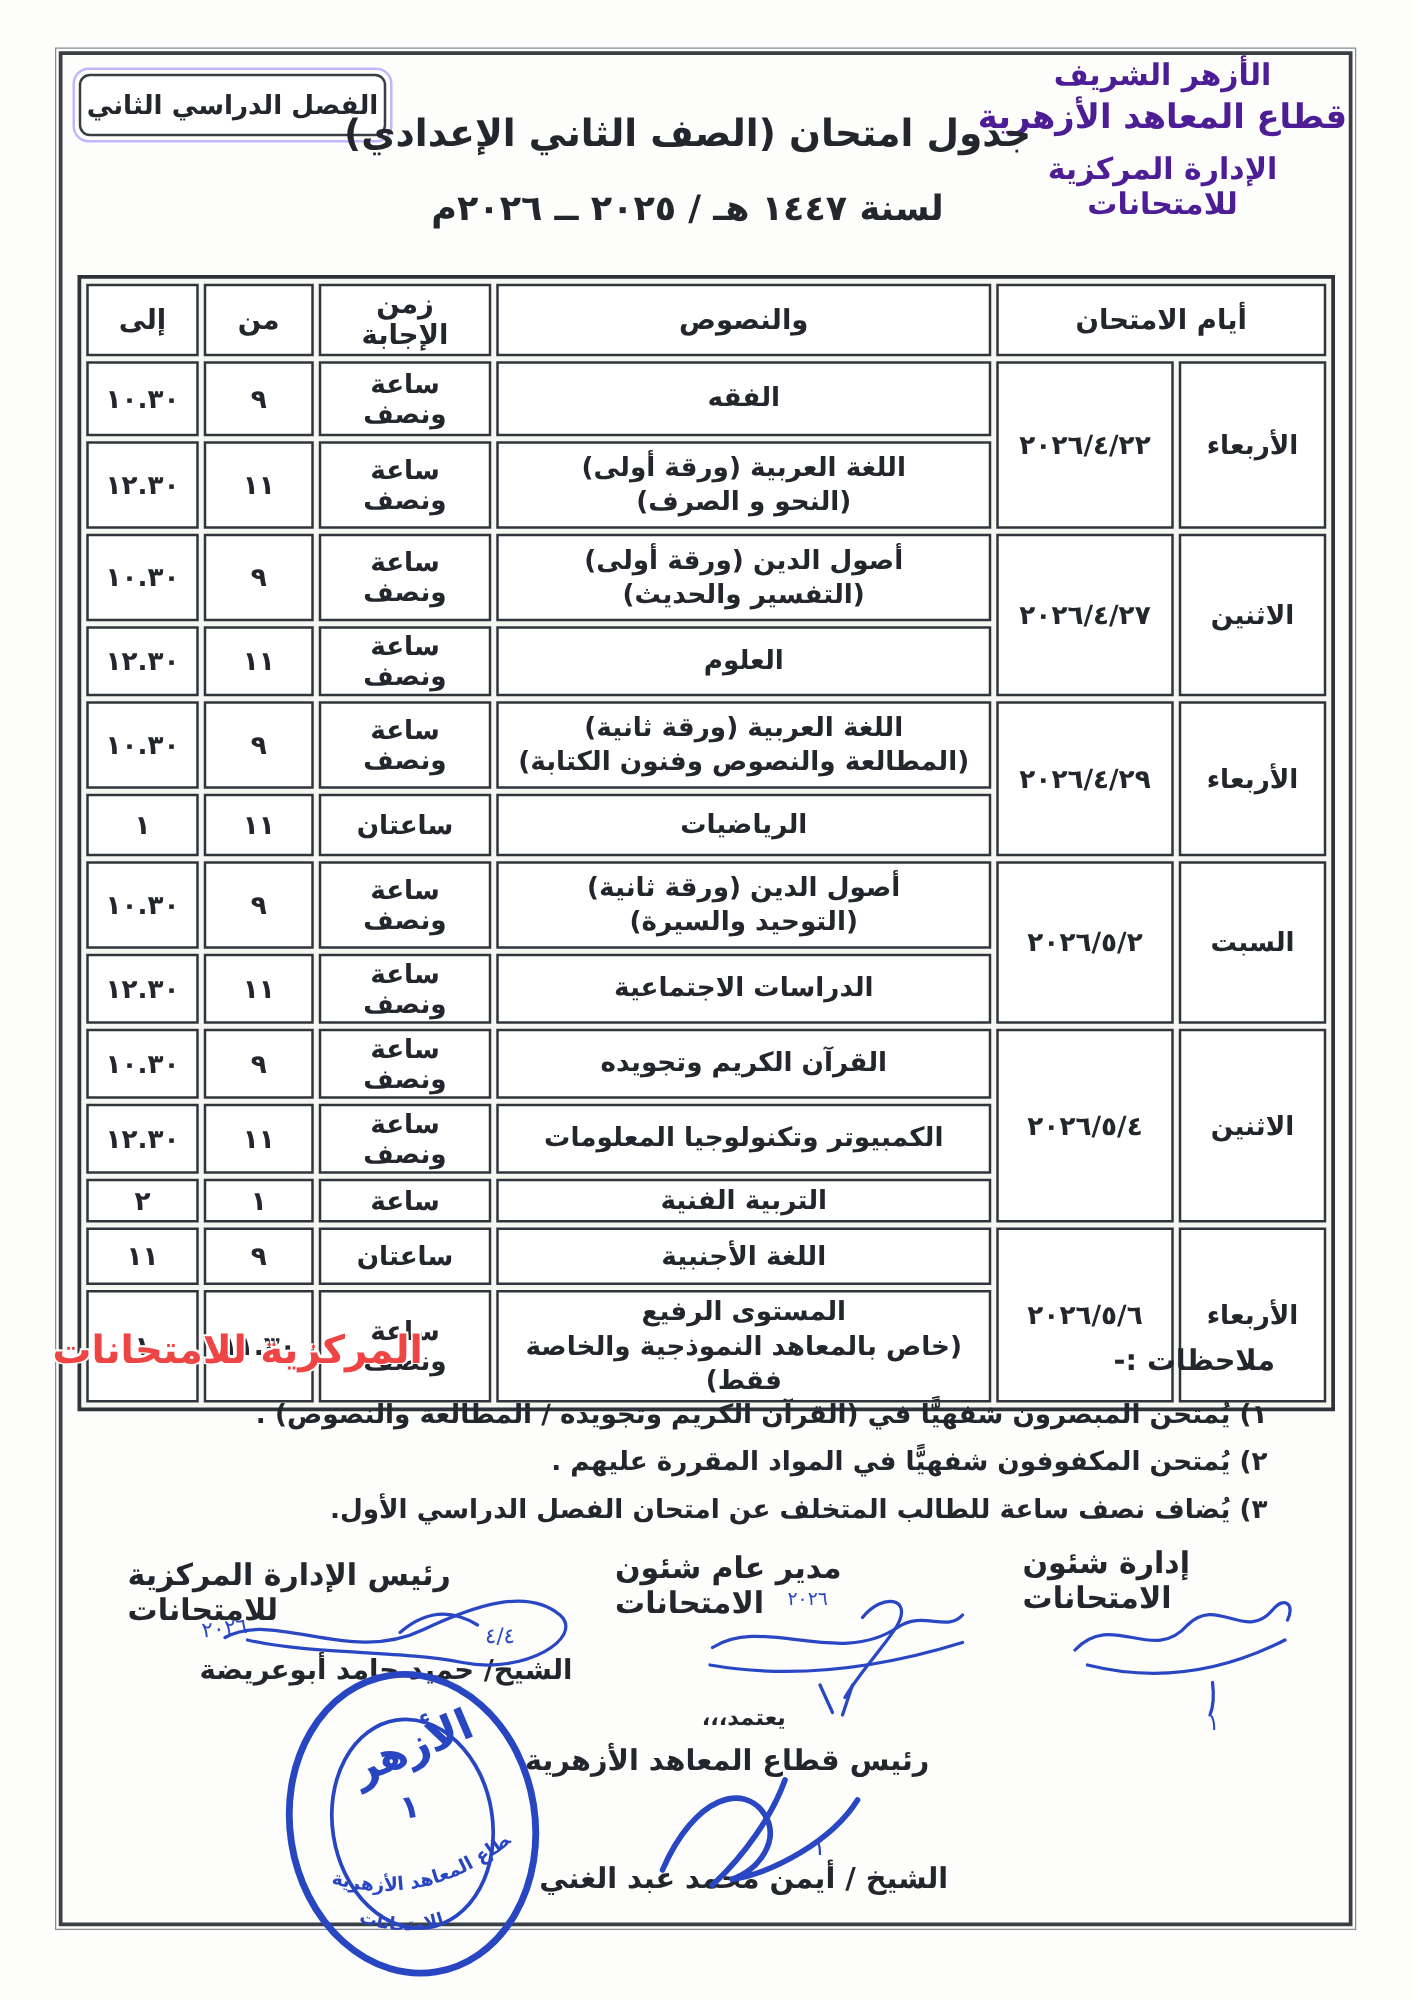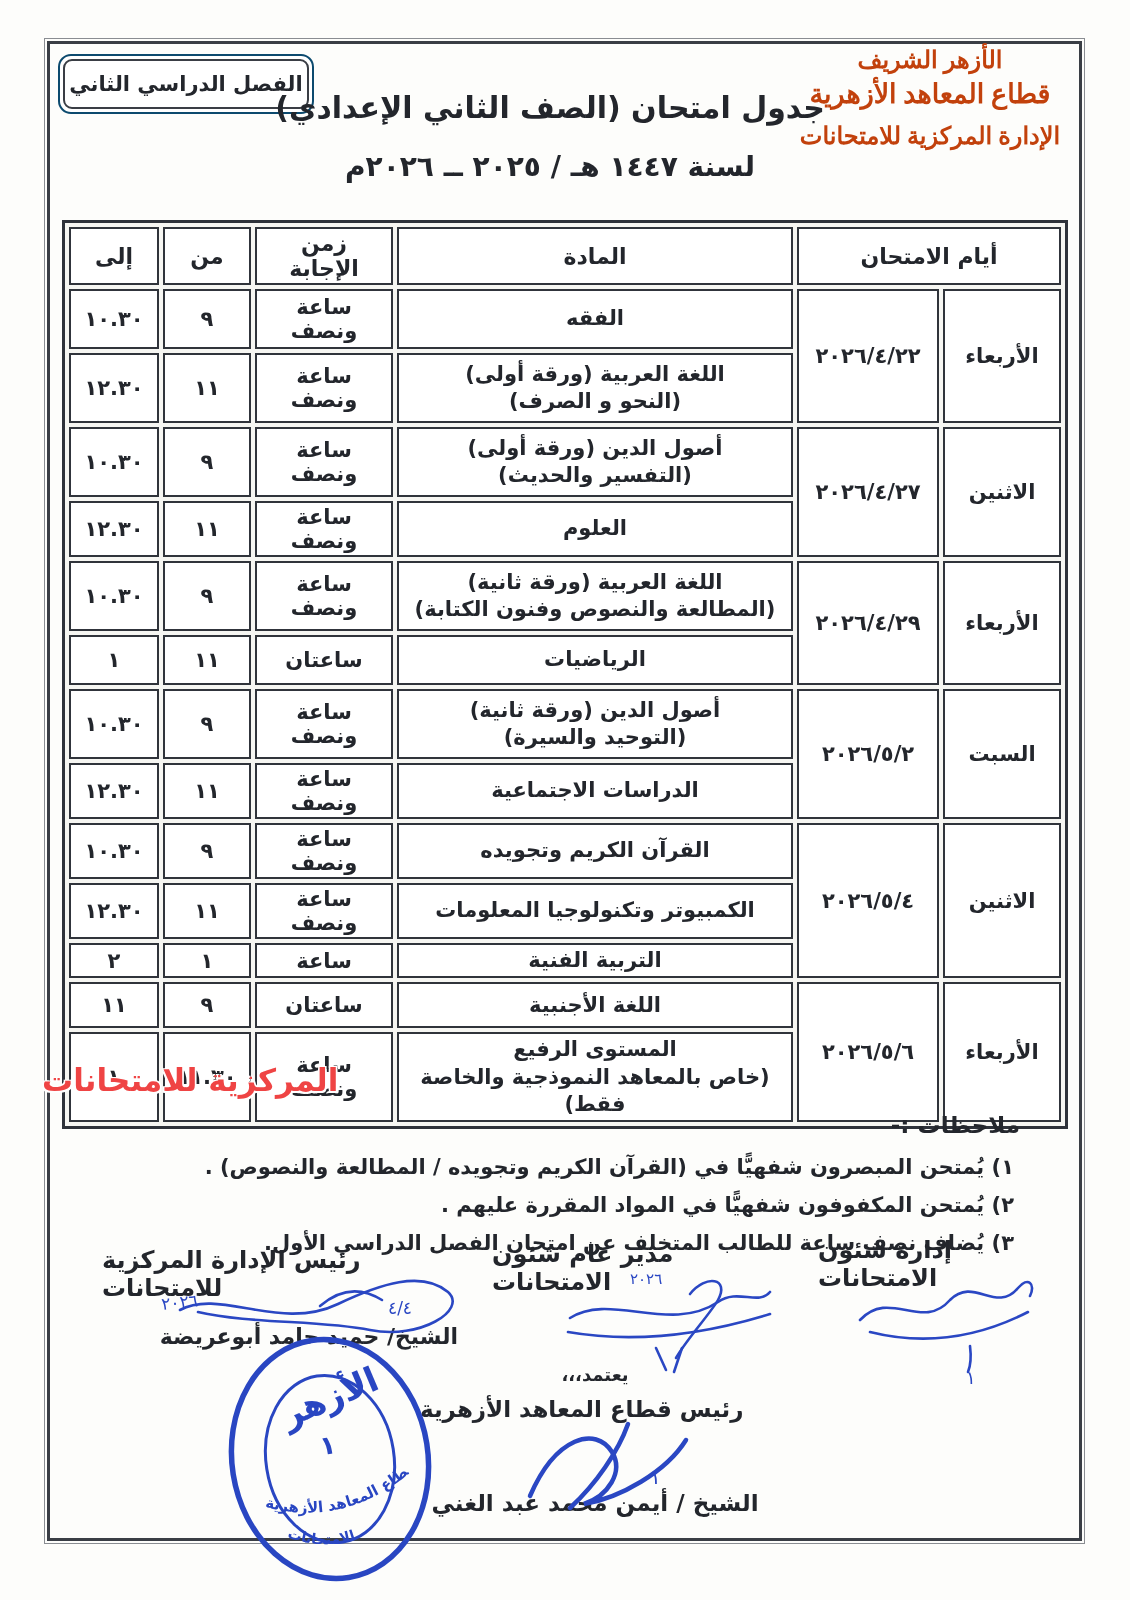--- a/index.html
+++ b/index.html
@@ -6,26 +6,26 @@
   body { background:#ffffff; font-family:"DejaVu Sans", sans-serif; }
   .page { position:relative; width:1130px; height:1600px; background:#fdfdfb; overflow:hidden; color:#23262c; }
 
   
   .border-frame { position:absolute; left:44px; top:38px; width:1041px; height:1506px;
     border:1px solid #8a8d92; pointer-events:none; }
   .border-frame::before { content:""; position:absolute; inset:2px; border:3px solid #3a3e45; }
 
   
   .semester-box { position:absolute; left:58px; top:54px; width:256px; height:60px;
-    border:2px solid #0c4a6e; border-radius:13px; display:flex; align-items:center; justify-content:center; background:#fff; }
+    border:2px solid #c4b5fd; border-radius:13px; display:flex; align-items:center; justify-content:center; background:#fff; }
   .semester-box::after { content:""; position:absolute; inset:3px; border:2px solid #3a3e45; border-radius:9px; }
   .semester-box span { font-size:21px; font-weight:bold; direction:rtl; }
 
   
-  .org-block { position:absolute; left:780px; top:46px; width:300px; text-align:center; direction:rtl; color:#c2410c;font-family:Liberation Serif, serif; }
+  .org-block { position:absolute; left:780px; top:46px; width:300px; text-align:center; direction:rtl; color:#4c1d95; }
   .org-block .l1 { font-size:24px; font-weight:bold; letter-spacing:1px; }
   .org-block .l2 { font-size:27px; font-weight:bold; margin-top:4px; }
   .org-block .l3 { font-size:24px; font-weight:bold; margin-top:12px; }
 
   .doc-title { position:absolute; left:250px; top:90px; width:600px; text-align:center;
     font-size:30px; font-weight:bold; direction:rtl; }
   .doc-subtitle { position:absolute; left:250px; top:150px; width:600px; text-align:center;
     font-size:28px; font-weight:bold; direction:rtl; }
 
   
@@ -36,21 +36,21 @@
     text-align:center; vertical-align:middle; font-weight:bold; padding:2px 6px; }
   th { font-size:22px; }
   td { font-size:21px; }
   td .sline { line-height:1.3; }
   tr.h34 td{height:34px} tr.h42 td{height:42px} tr.h46 td{height:46px}
   tr.h50 td{height:50px} tr.h52 td{height:52px} tr.h58 th,tr.h58 td{height:58px}
   tr.h60 td{height:60px} tr.h66 td{height:66px} tr.h70 td{height:70px}
 
   
   .notes { position:absolute; left:95px; top:1076px; width:925px; direction:rtl; text-align:right; }
-  .notes .heading { font-size:23px; font-weight:bold; margin-bottom:10px;margin-top:36px; }
+  .notes .heading { font-size:23px; font-weight:bold; margin-bottom:10px; }
   .notes .item { font-size:21px; font-weight:bold; line-height:38px; padding-right:6px; }
 
   
   .watermark { position:absolute; left:42px; top:1062px; z-index:6; font-size:31px; font-weight:900;
     direction:rtl; color:#ef4444; letter-spacing:0.5px;
     text-shadow:1.5px 1.5px 0 #fff, -1.5px -1.5px 0 #fff, 1.5px -1.5px 0 #fff, -1.5px 1.5px 0 #fff; }
 
   
   .sig-label { position:absolute; direction:rtl; text-align:left; font-weight:bold; font-size:24px; }
   .sig-dept   { left:818px; top:1236px; width:236px; }
@@ -94,21 +94,21 @@
       <col style="width:118px">
         <col style="width:142px">
         <col style="width:396px">
       <col style="width:138px">
         <col style="width:88px">
         <col style="width:90px">
     </colgroup>
     <tbody>
         <tr class="h58">
       <th colspan="2">أيام الامتحان</th>
-      <th>المادة</th>
+      <th>والنصوص</th>
       <th>زمن الإجابة</th>
       <th>من</th>
       <th>إلى</th>
     </tr>
 
     <tr class="h60">
       <td rowspan="2">الأربعاء</td>
       <td rowspan="2">٢٠٢٦/٤/٢٢</td>
       <td>
             <div class="sline">الفقه</div>

